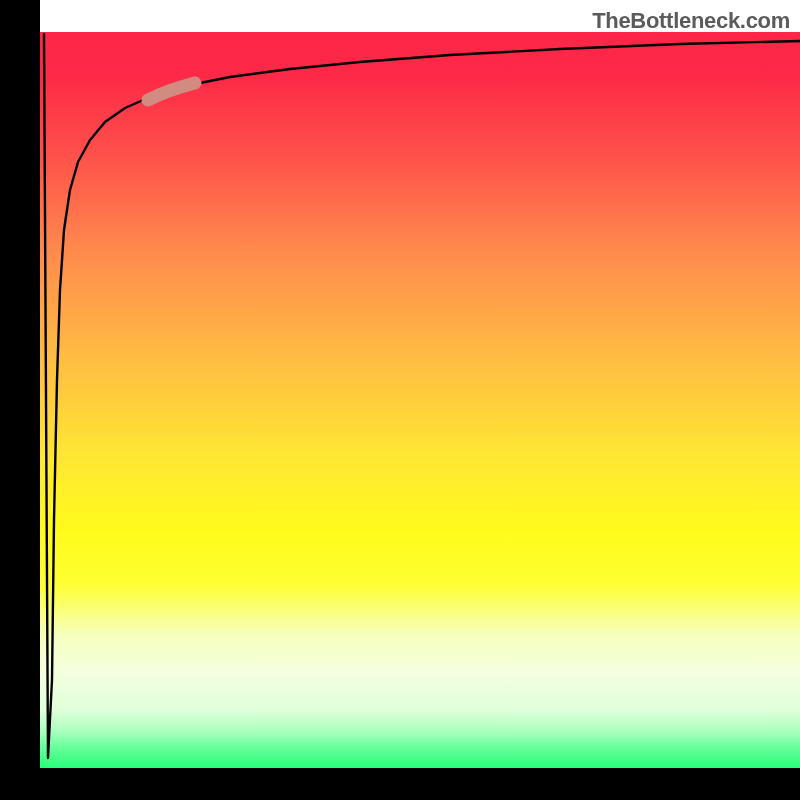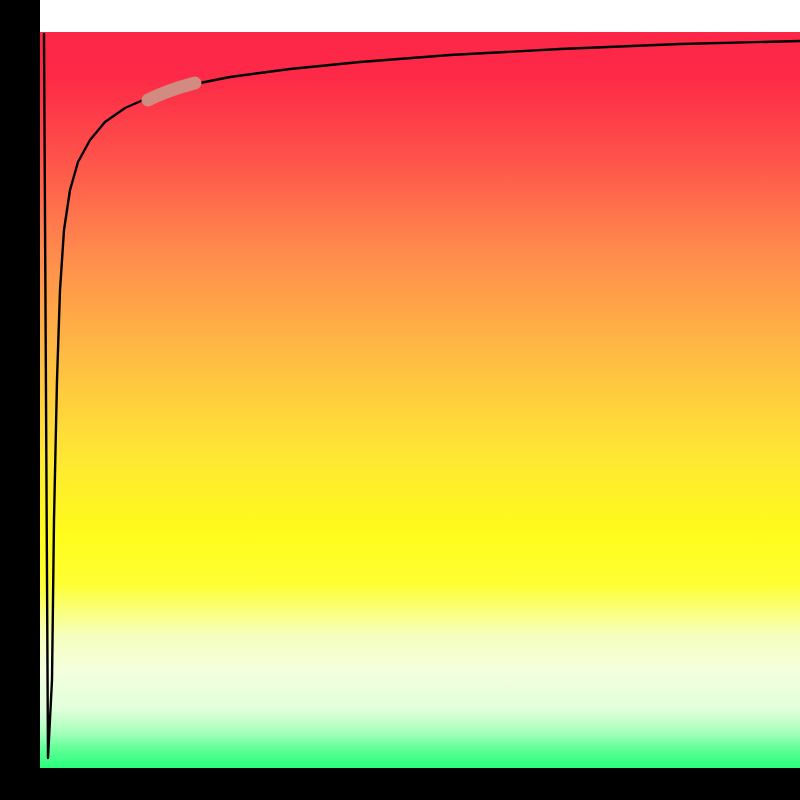--- a/index.html
+++ b/index.html
@@ -83,20 +83,21 @@
     width: 40px;
     height: 32px;
     background: #000;
     z-index: 2;
   }
 </style>
 </head>
 <body>
 <div class="container">
 
+  <div class="attribution">TheBottleneck.com</div>
 
   <div class="corner-block"></div>
   <div class="axis-y"></div>
   <div class="axis-x"></div>
 
   <div class="plot-area"></div>
 
   <svg class="curve-svg" viewBox="0 0 800 800" preserveAspectRatio="none">
 
     <path d="M 44 34

